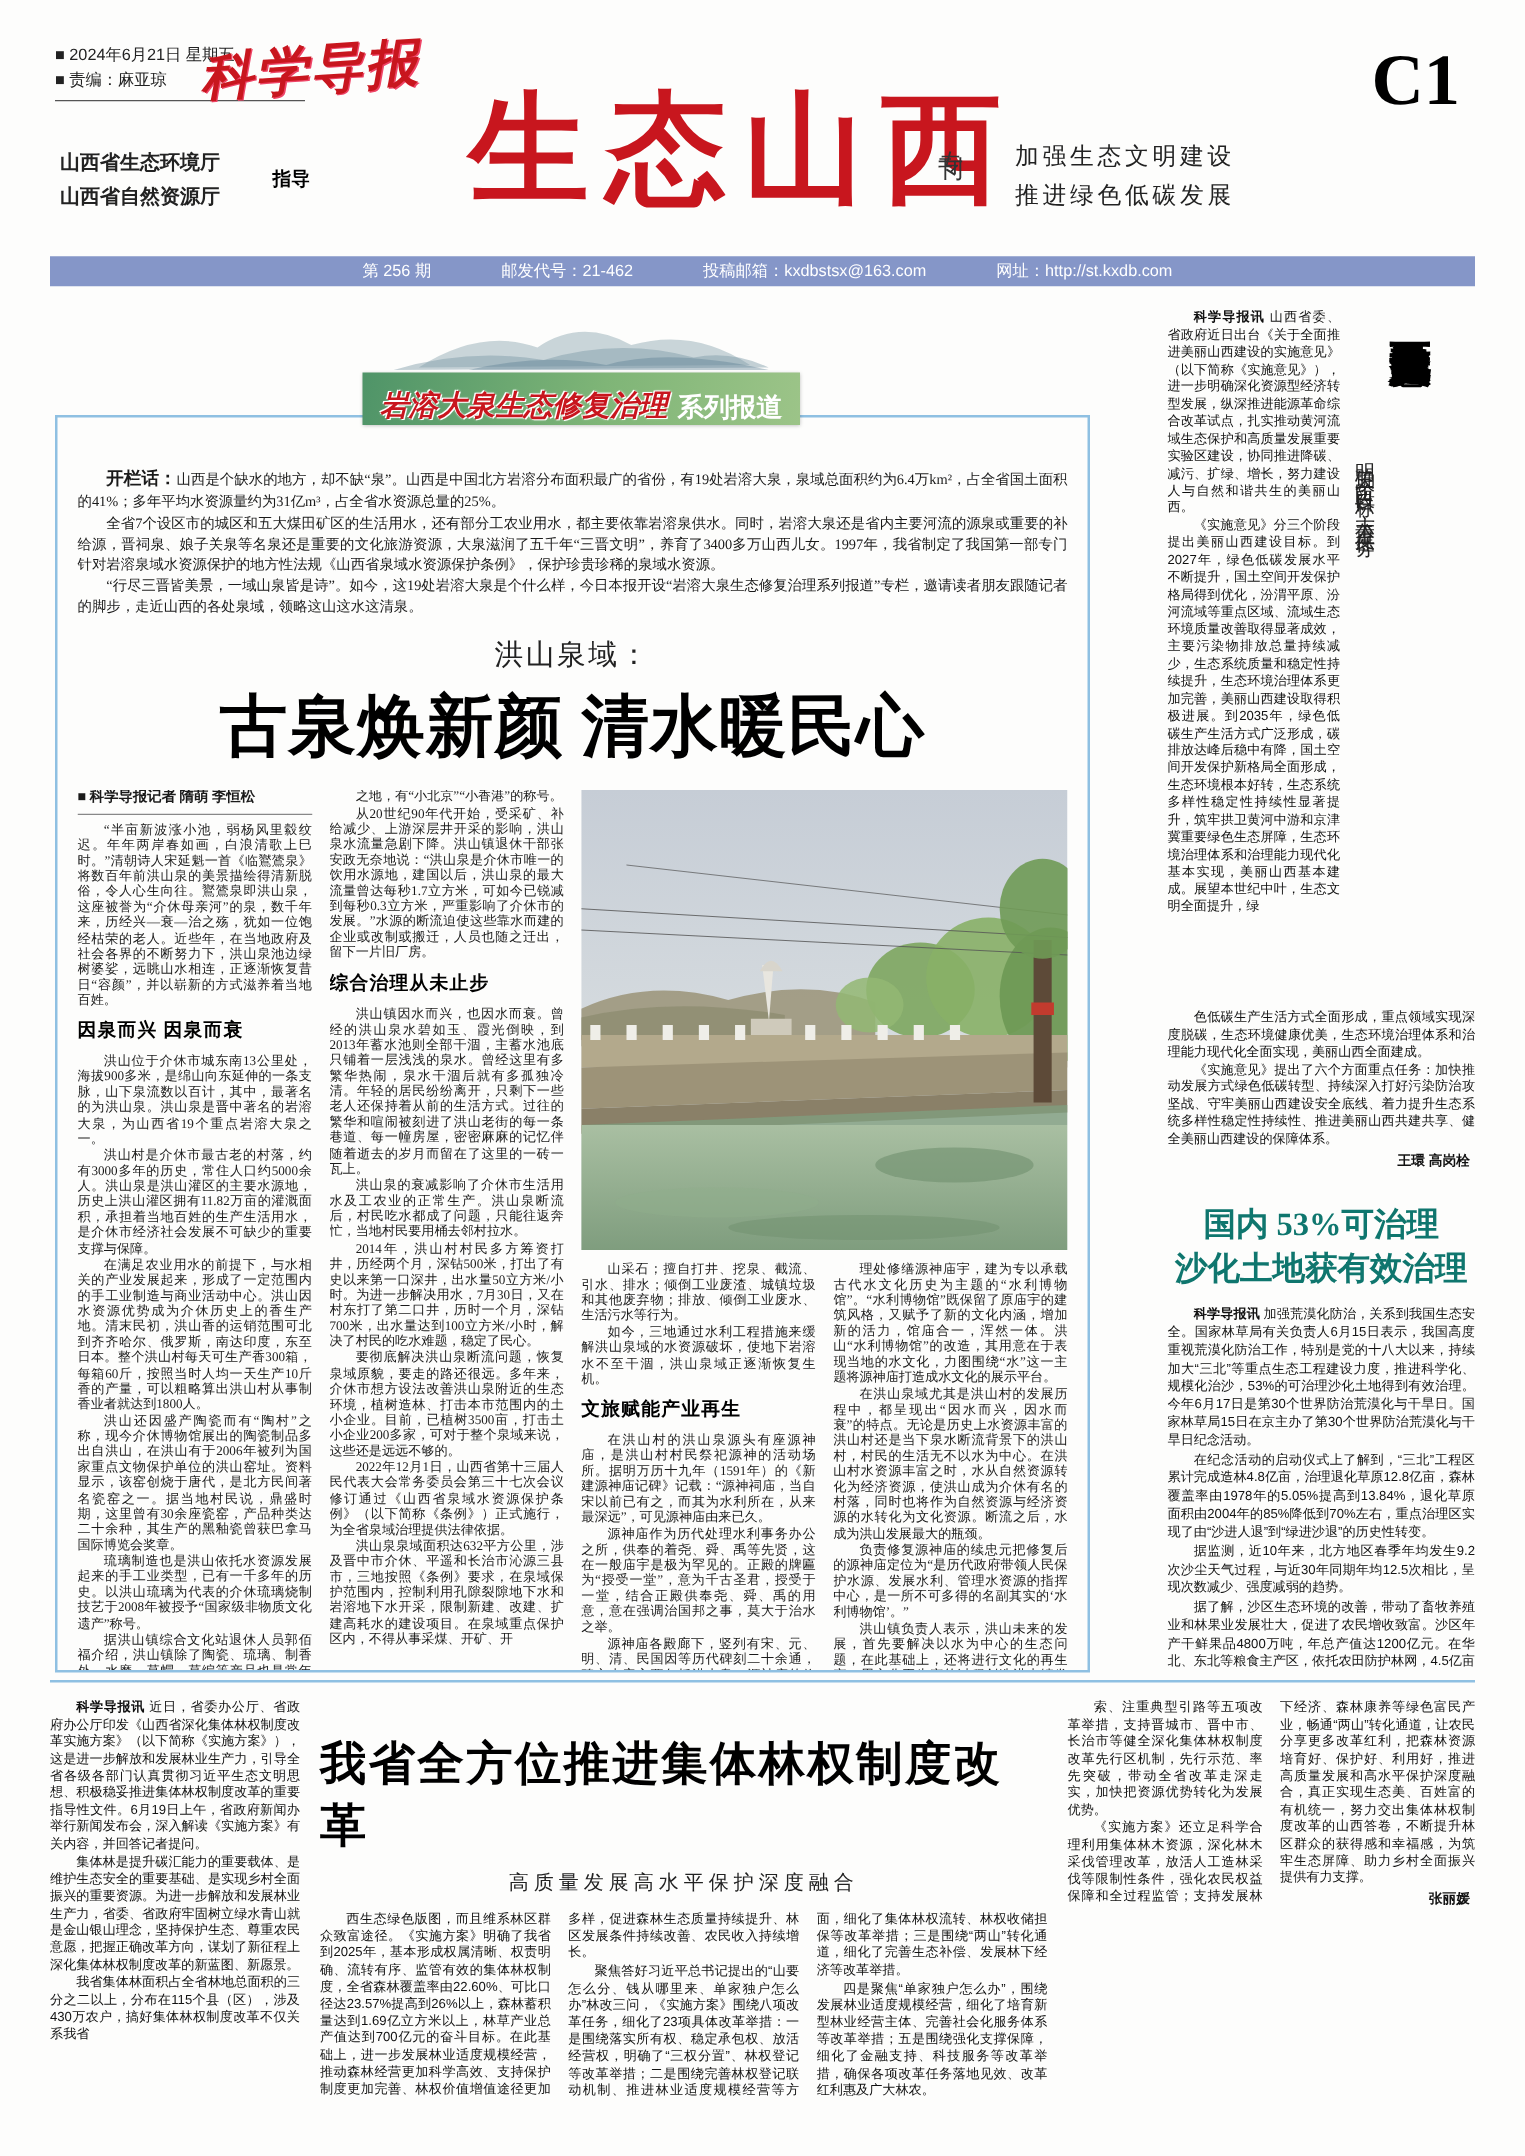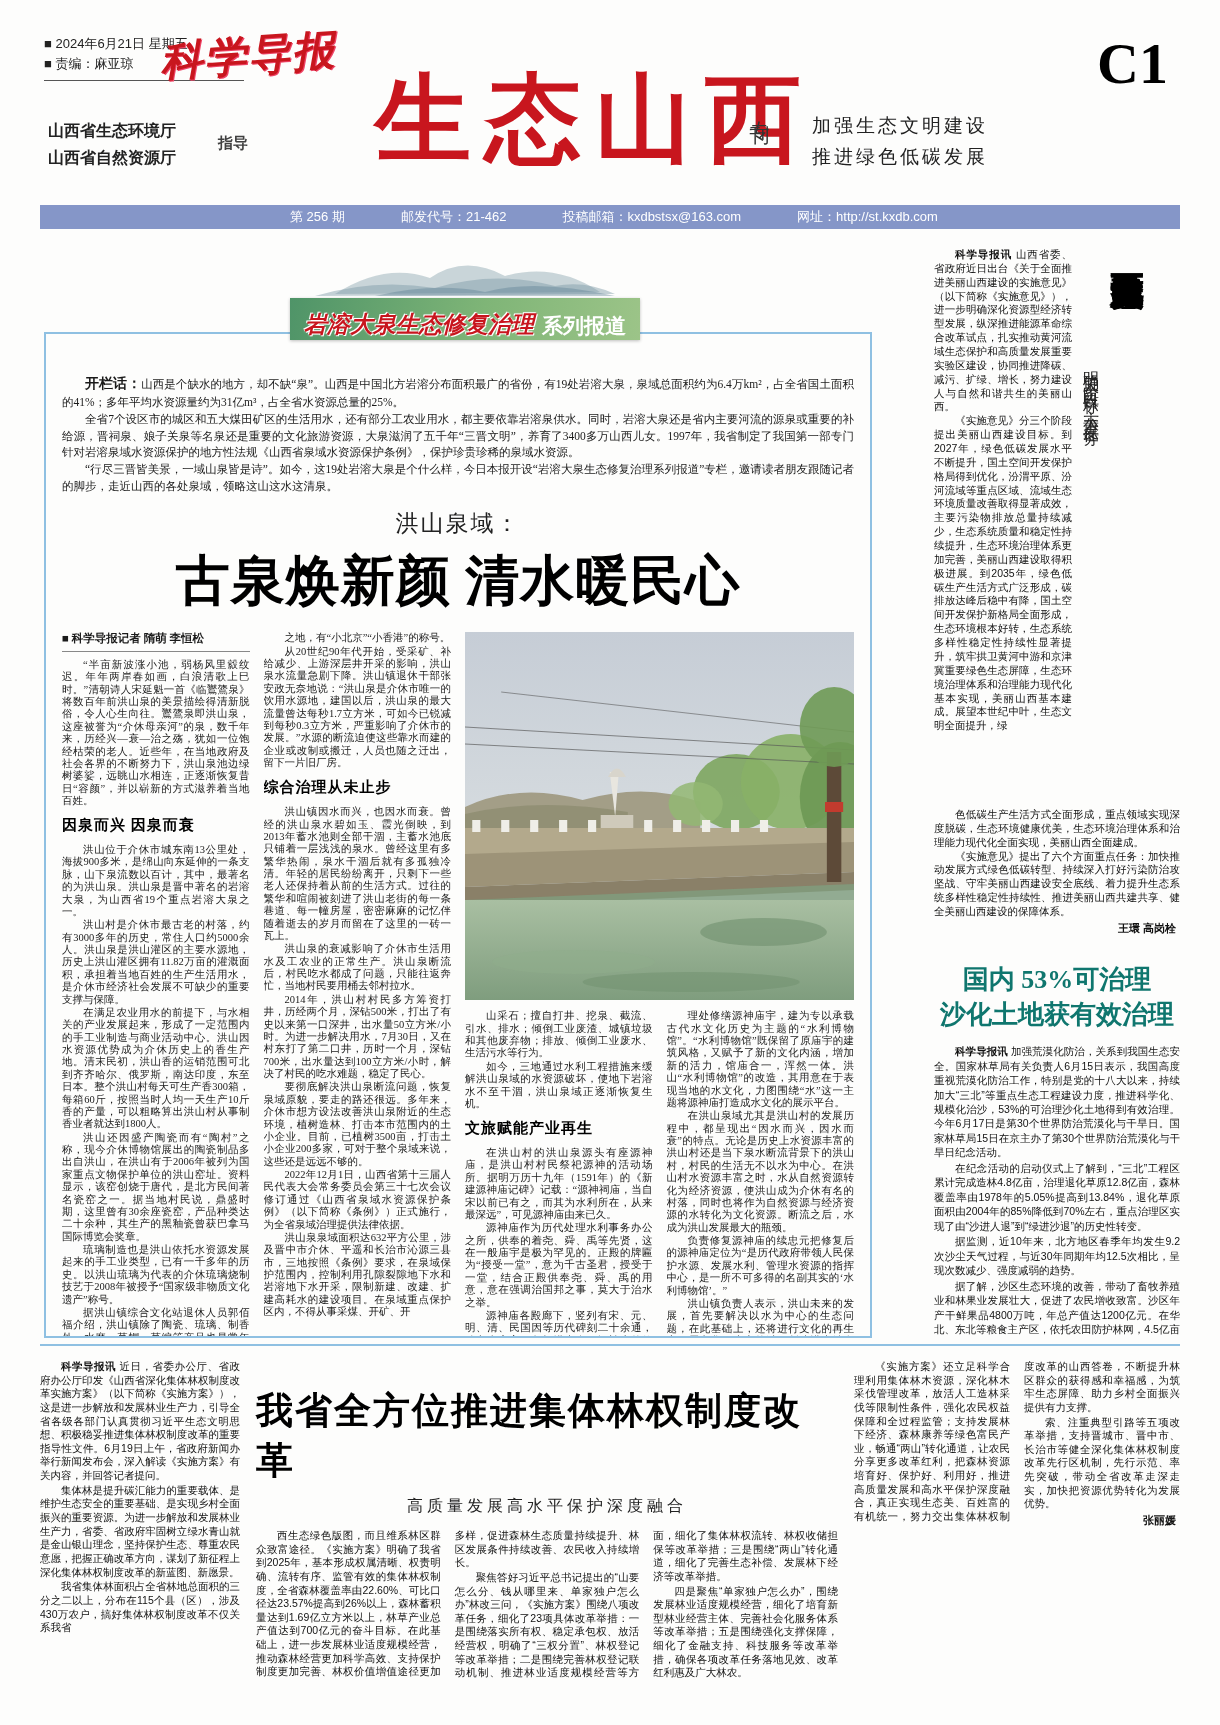--- a/index.html
+++ b/index.html
@@ -9,21 +9,21 @@
           margin:0 auto; overflow:hidden; }
 
   
   .mast { position:absolute; left:40px; top:22px; right:40px; height:170px; }
   .date-block { position:absolute; left:4px; top:12px; width:200px; font-size:13px; line-height:1.55; color:#222;
                 border-bottom:1px solid #555; padding-bottom:6px; }
   .masthead-logo { position:absolute; left:120px; top:6px; font-family:"DejaVu Serif","Liberation Serif",serif;
                    font-weight:bold; font-style:italic; font-size:42px; color:#c8161e; transform:rotate(-4deg);
                    letter-spacing:2px; text-shadow:1px 1px 0 #e46; }
   .orgs { position:absolute; left:8px; top:95px; font-size:16px; font-weight:bold; line-height:1.7; color:#222; }
-  .guide-label { position:absolute; left:178px; top:112px; font-size:15px; font-weight:bold; color:#404040; }
+  .guide-label { position:absolute; left:178px; top:112px; font-size:15px; font-weight:bold; color:#000000; }
   .ed-title { position:absolute; left:335px; top:50px; font-family:"Liberation Serif","DejaVu Serif",serif;
               font-weight:bold; font-size:96px; color:#c8161e; letter-spacing:14px; line-height:1; }
   .ed-sub { position:absolute; left:707px; top:82px; writing-mode:vertical-rl; font-size:20px; color:#333; letter-spacing:6px; }
   .pageno { position:absolute; right:12px; top:8px; font-family:"Liberation Serif","DejaVu Serif",serif;
             font-weight:bold; font-size:58px; color:#000; }
   .slogan { position:absolute; right:192px; top:88px; font-size:19px; line-height:1.65; color:#222;
             font-family:"Liberation Serif","DejaVu Serif",serif; letter-spacing:3px; }
 
   
   .infobar { position:absolute; left:40px; top:205px; width:1140px; height:24px; background:#8596c8;
@@ -279,19 +279,19 @@
     <div class="bt-center">
       <h1>我省全方位推进集体林权制度改革</h1>
       <div class="bt-sub">高质量发展高水平保护深度融合</div>
       <div class="bt-cols3">
           <p>西生态绿色版图，而且维系林区群众致富途径。《实施方案》明确了我省到2025年，基本形成权属清晰、权责明确、流转有序、监管有效的集体林权制度，全省森林覆盖率由22.60%、可比口径达23.57%提高到26%以上，森林蓄积量达到1.69亿立方米以上，林草产业总产值达到700亿元的奋斗目标。在此基础上，进一步发展林业适度规模经营，推动森林经营更加科学高效、支持保护制度更加完善、林权价值增值途径更加多样，促进森林生态质量持续提升、林区发展条件持续改善、农民收入持续增长。</p>
           <p>聚焦答好习近平总书记提出的“山要怎么分、钱从哪里来、单家独户怎么办”林改三问，《实施方案》围绕八项改革任务，细化了23项具体改革举措：一是围绕落实所有权、稳定承包权、放活经营权，明确了“三权分置”、林权登记等改革举措；二是围绕完善林权登记联动机制、推进林业适度规模经营等方面，细化了集体林权流转、林权收储担保等改革举措；三是围绕“两山”转化通道，细化了完善生态补偿、发展林下经济等改革举措。</p>
           <p>四是聚焦“单家独户怎么办”，围绕发展林业适度规模经营，细化了培育新型林业经营主体、完善社会化服务体系等改革举措；五是围绕强化支撑保障，细化了金融支持、科技服务等改革举措，确保各项改革任务落地见效、改革红利惠及广大林农。</p>
         </div>
     </div>
     <div class="bt-right">
+      <p>索、注重典型引路等五项改革举措，支持晋城市、晋中市、长治市等健全深化集体林权制度改革先行区机制，先行示范、率先突破，带动全省改革走深走实，加快把资源优势转化为发展优势。</p>
       <p>《实施方案》还立足科学合理利用集体林木资源，深化林木采伐管理改革，放活人工造林采伐等限制性条件，强化农民权益保障和全过程监管；支持发展林下经济、森林康养等绿色富民产业，畅通“两山”转化通道，让农民分享更多改革红利，把森林资源培育好、保护好、利用好，推进高质量发展和高水平保护深度融合，真正实现生态美、百姓富的有机统一，努力交出集体林权制度改革的山西答卷，不断提升林区群众的获得感和幸福感，为筑牢生态屏障、助力乡村全面振兴提供有力支撑。</p>
-      <p>索、注重典型引路等五项改革举措，支持晋城市、晋中市、长治市等健全深化集体林权制度改革先行区机制，先行示范、率先突破，带动全省改革走深走实，加快把资源优势转化为发展优势。</p>
       <div class="sign">张丽媛</div>
     </div>
   </section>
 
 </div>
 
 </body></html>

